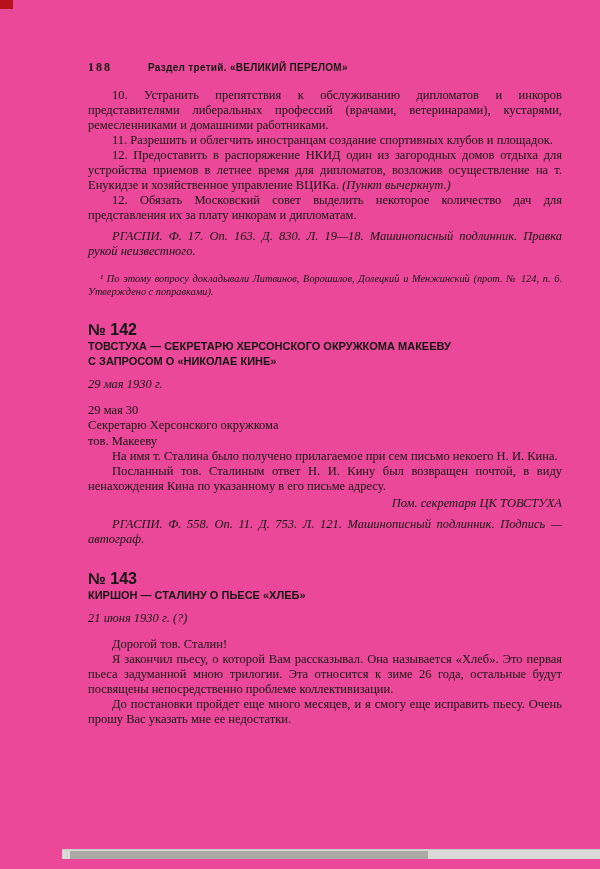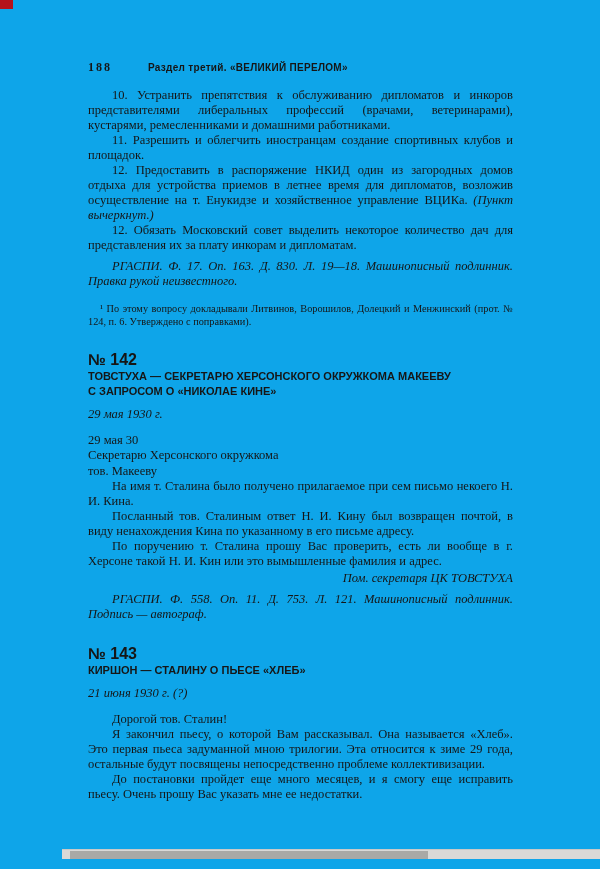--- a/index.html
+++ b/index.html
@@ -5,21 +5,21 @@
   * { margin: 0; padding: 0; box-sizing: border-box; }
   html, body { width: 600px; height: 869px; overflow: hidden; }
   body {
     background: #f6f6f4;
     font-family: "Liberation Serif", "DejaVu Serif", serif;
     color: #161616;
   }
   .page {
     position: relative;
     width: 600px; height: 869px;
-    background: #0ea5e9;
+    background: #ec4899;
     overflow: hidden;
   }
   .corner-mark {
     position: absolute; top: 0; left: 0;
     width: 13px; height: 9px;
     background: #b5121b;
   }
   .running-head {
     display: flex; align-items: baseline;
     margin: 60px 55px 0 88px;
@@ -29,35 +29,35 @@
     min-width: 60px;
   }
   .chapter-title {
     flex: 1; 
     font-family: "Liberation Sans", sans-serif;
     font-weight: bold; font-size: 10px; letter-spacing: 0.3px;
   }
   .head-spacer { min-width: 60px; }
 
   .text-block {
-    margin: 13px 87px 0 88px;
+    margin: 13px 38px 0 88px;
     font-size: 12.5px; line-height: 15px;
     text-align: justify;
   }
   p.body { text-indent: 24px; }
   p.body.gap-top { margin-top: 10px; }
   .it { font-style: italic; }
   .archive {
     font-style: italic; text-indent: 24px; margin-top: 6px;
   }
   .footnotes {
     margin-top: 13px;
     font-size: 10.3px; line-height: 13px;
   }
-  .footnotes p { text-indent: 12px; }
+  .footnotes p { text-indent: 12px; font-style: italic; }
   .doc-number {
     margin-top: 24px;
     font-family: "Liberation Sans", sans-serif;
     font-weight: bold; font-size: 16px; line-height: 15px;
     text-align: left; text-indent: 0;
   }
   .doc-title {
     margin-top: 2px;
     font-family: "Liberation Sans", sans-serif;
     font-weight: bold; font-size: 11px; line-height: 15px;
@@ -118,31 +118,30 @@
     <p class="date">29 мая 1930 г.</p>
 
     <div class="address">
       <p>29 мая 30</p>
       <p>Секретарю Херсонского окружкома</p>
       <p>тов. Макееву</p>
     </div>
 
     <p class="body">На имя т. Сталина было получено прилагаемое при сем письмо некоего Н. И. Кина.</p>
     <p class="body">Посланный тов. Сталиным ответ Н. И. Кину был возвращен почтой, в виду ненахождения Кина по указанному в его письме адресу.</p>
-    <p class="body">По поручению т. Сталина прошу Вас проверить, есть ли вообще в г. Херсоне такой Н. И. Кин или это вымышленные фамилия и адрес.</p>
 
     <p class="signature">Пом. секретаря ЦК ТОВСТУХА</p>
     <p class="archive">РГАСПИ. Ф. 558. Оп. 11. Д. 753. Л. 121. Машинописный подлинник. Подпись — автограф.</p>
 
     <p class="doc-number">№ 143</p>
     <p class="doc-title">КИРШОН — СТАЛИНУ О ПЬЕСЕ «ХЛЕБ»</p>
     <p class="date">21 июня 1930 г. (?)</p>
 
     <p class="body gap-top">Дорогой тов. Сталин!</p>
-    <p class="body">Я закончил пьесу, о которой Вам рассказывал. Она называется «Хлеб». Это первая пьеса задуманной мною трилогии. Эта относится к зиме 29 года, остальные будут посвящены непосредственно проблеме коллективизации.</p>
+    <p class="body">Я закончил пьесу, о которой Вам рассказывал. Она называется «Хлеб». Это первая пьеса задуманной мною трилогии. Эта относится к зиме 26 года, остальные будут посвящены непосредственно проблеме коллективизации.</p>
     <p class="body">До постановки пройдет еще много месяцев, и я смогу еще исправить пьесу. Очень прошу Вас указать мне ее недостатки.</p>
 
   </div>
 
   <div class="hscroll">
     <div class="thumb"></div>
   </div>
 
 </div>
 

